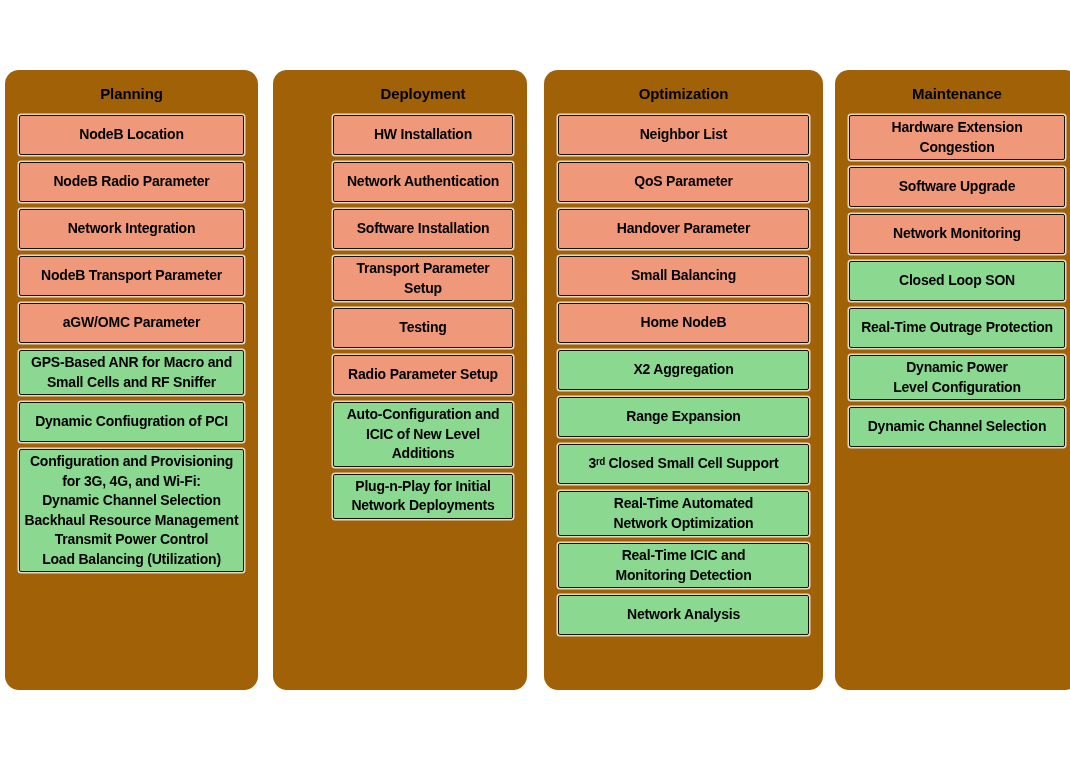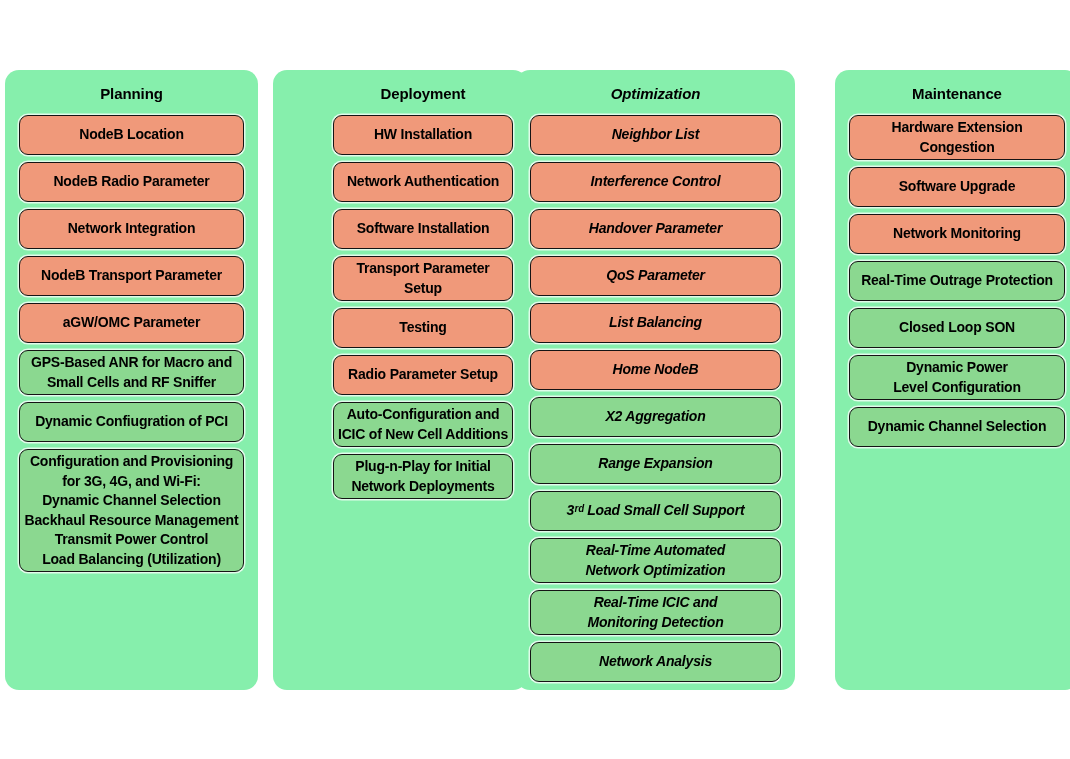--- a/index.html
+++ b/index.html
@@ -4,38 +4,38 @@
 <style>
   html,body{margin:0;padding:0;}
   body{
     width:1070px;height:759px;background:#ffffff;position:relative;
     font-family:"Liberation Sans","DejaVu Sans",sans-serif;color:#000;
     overflow:hidden;
   }
   #board{position:absolute;inset:0;}
   .panel{
     position:absolute;top:70px;height:620px;
-    background:#86efac;border-radius:14px;box-sizing:border-box;
+    background:#a16207;border-radius:14px;box-sizing:border-box;
   }
   .col-0{left:5px;width:253px;}
   .col-1{left:273px;width:254px;padding-left:46px;}
-  .col-2{left:516px;width:279px;font-style:italic;}
+  .col-2{left:544px;width:279px;}
   .col-3{left:835px;width:244px;}
   .panel-title{
     margin-top:15px;text-align:center;font-weight:bold;font-size:15px;
     letter-spacing:-0.1px;
   }
   .box-list{
     display:flex;flex-direction:column;gap:7px;margin:13px 14px 0 14px;
   }
   .box{
     box-sizing:border-box;min-height:40px;
     display:flex;align-items:center;justify-content:center;
     text-align:center;white-space:pre-line;
-    border:1.5px solid #141414;border-radius:9px;
+    border:1.5px solid #141414;border-radius:2px;
     font-weight:bold;font-size:14px;line-height:19.5px;letter-spacing:-0.2px;
     padding:2px 3px;
     box-shadow:0 0 0 1.5px rgba(255,255,255,0.75);
   }
   .box.multi{min-height:42px;}
   .box-orange{background:#f0997a;}
   .box-green{background:#8bd890;}
 </style>
 </head>
 <body>
@@ -63,51 +63,50 @@
     <div class="panel col-1">
       <div class="panel-title">Deployment</div>
       <div class="box-list">
         <div class="box box-orange">HW Installation</div>
         <div class="box box-orange">Network Authentication</div>
         <div class="box box-orange">Software Installation</div>
         <div class="box box-orange">Transport Parameter Setup</div>
         <div class="box box-orange">Testing</div>
         <div class="box box-orange">Radio Parameter Setup</div>
         <div class="box box-green multi">Auto-Configuration and
-ICIC of New Cell Additions</div>
+ICIC of New Level Additions</div>
         <div class="box box-green multi">Plug-n-Play for Initial
 Network Deployments</div>
       </div>
     </div>
     <div class="panel col-2">
       <div class="panel-title">Optimization</div>
       <div class="box-list">
         <div class="box box-orange">Neighbor List</div>
-        <div class="box box-orange">Interference Control</div>
+        <div class="box box-orange">QoS Parameter</div>
         <div class="box box-orange">Handover Parameter</div>
-        <div class="box box-orange">QoS Parameter</div>
-        <div class="box box-orange">List Balancing</div>
+        <div class="box box-orange">Small Balancing</div>
         <div class="box box-orange">Home NodeB</div>
         <div class="box box-green">X2 Aggregation</div>
         <div class="box box-green">Range Expansion</div>
-        <div class="box box-green">3ʳᵈ Load Small Cell Support</div>
+        <div class="box box-green">3ʳᵈ Closed Small Cell Support</div>
         <div class="box box-green multi">Real-Time Automated
 Network Optimization</div>
         <div class="box box-green multi">Real-Time ICIC and
 Monitoring Detection</div>
         <div class="box box-green">Network Analysis</div>
       </div>
     </div>
     <div class="panel col-3">
       <div class="panel-title">Maintenance</div>
       <div class="box-list">
         <div class="box box-orange multi">Hardware Extension
 Congestion</div>
         <div class="box box-orange">Software Upgrade</div>
         <div class="box box-orange">Network Monitoring</div>
+        <div class="box box-green">Closed Loop SON</div>
         <div class="box box-green">Real-Time Outrage Protection</div>
-        <div class="box box-green">Closed Loop SON</div>
         <div class="box box-green multi">Dynamic Power
 Level Configuration</div>
         <div class="box box-green">Dynamic Channel Selection</div>
       </div>
     </div>
   </div>
 
 </body></html>

